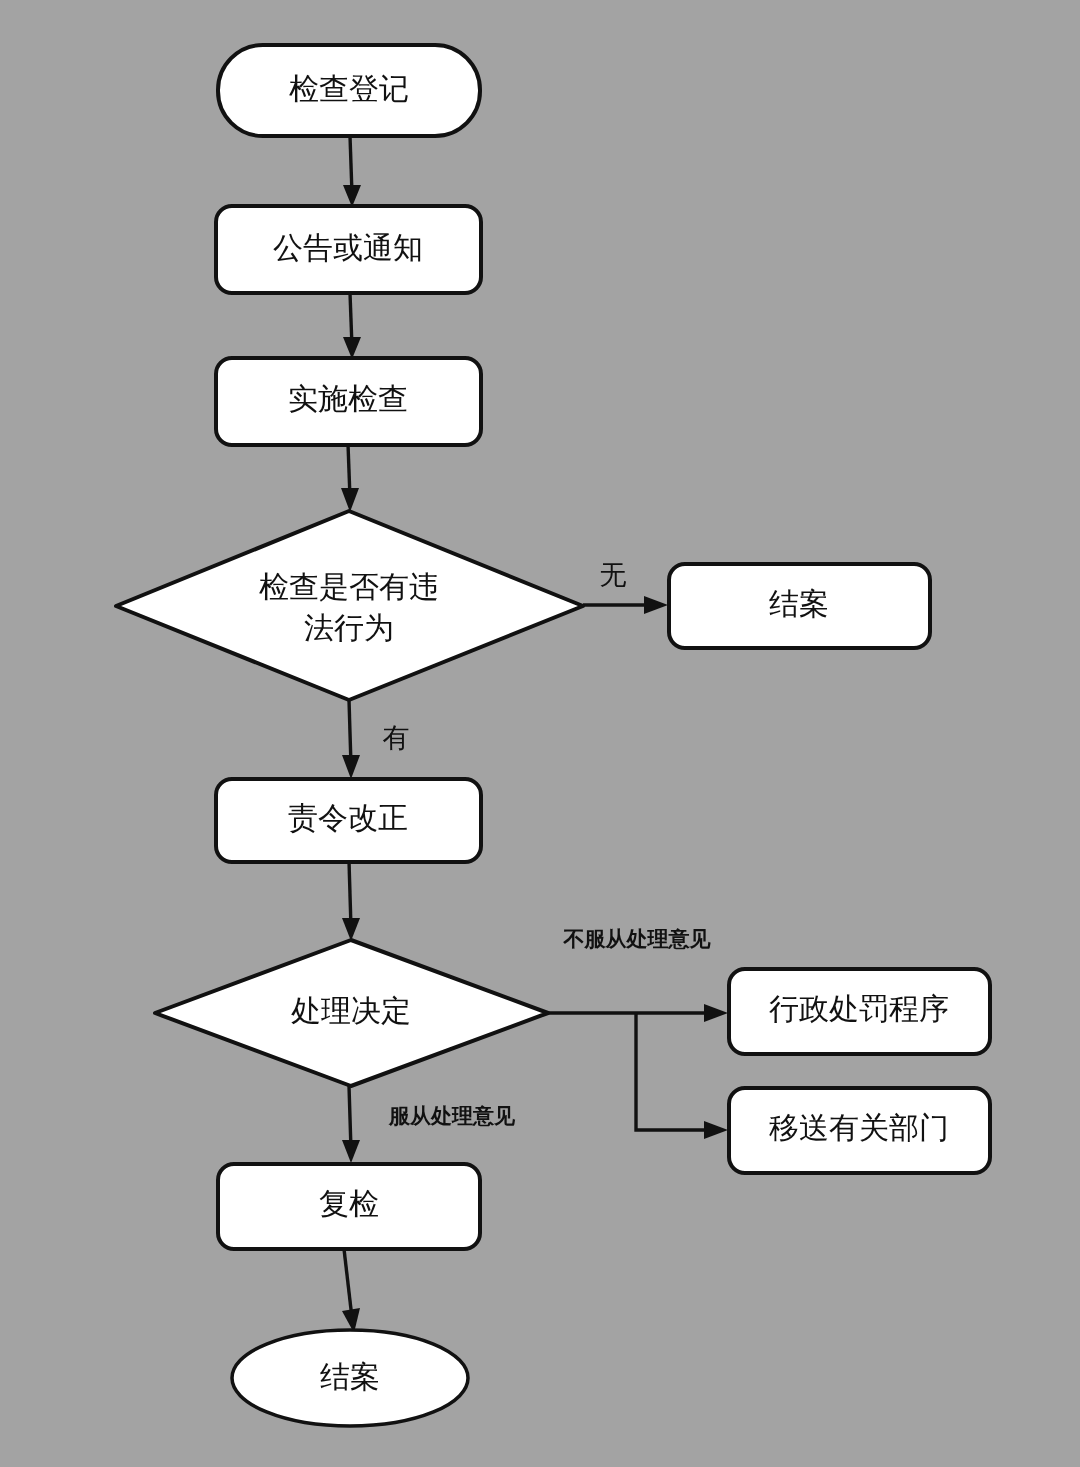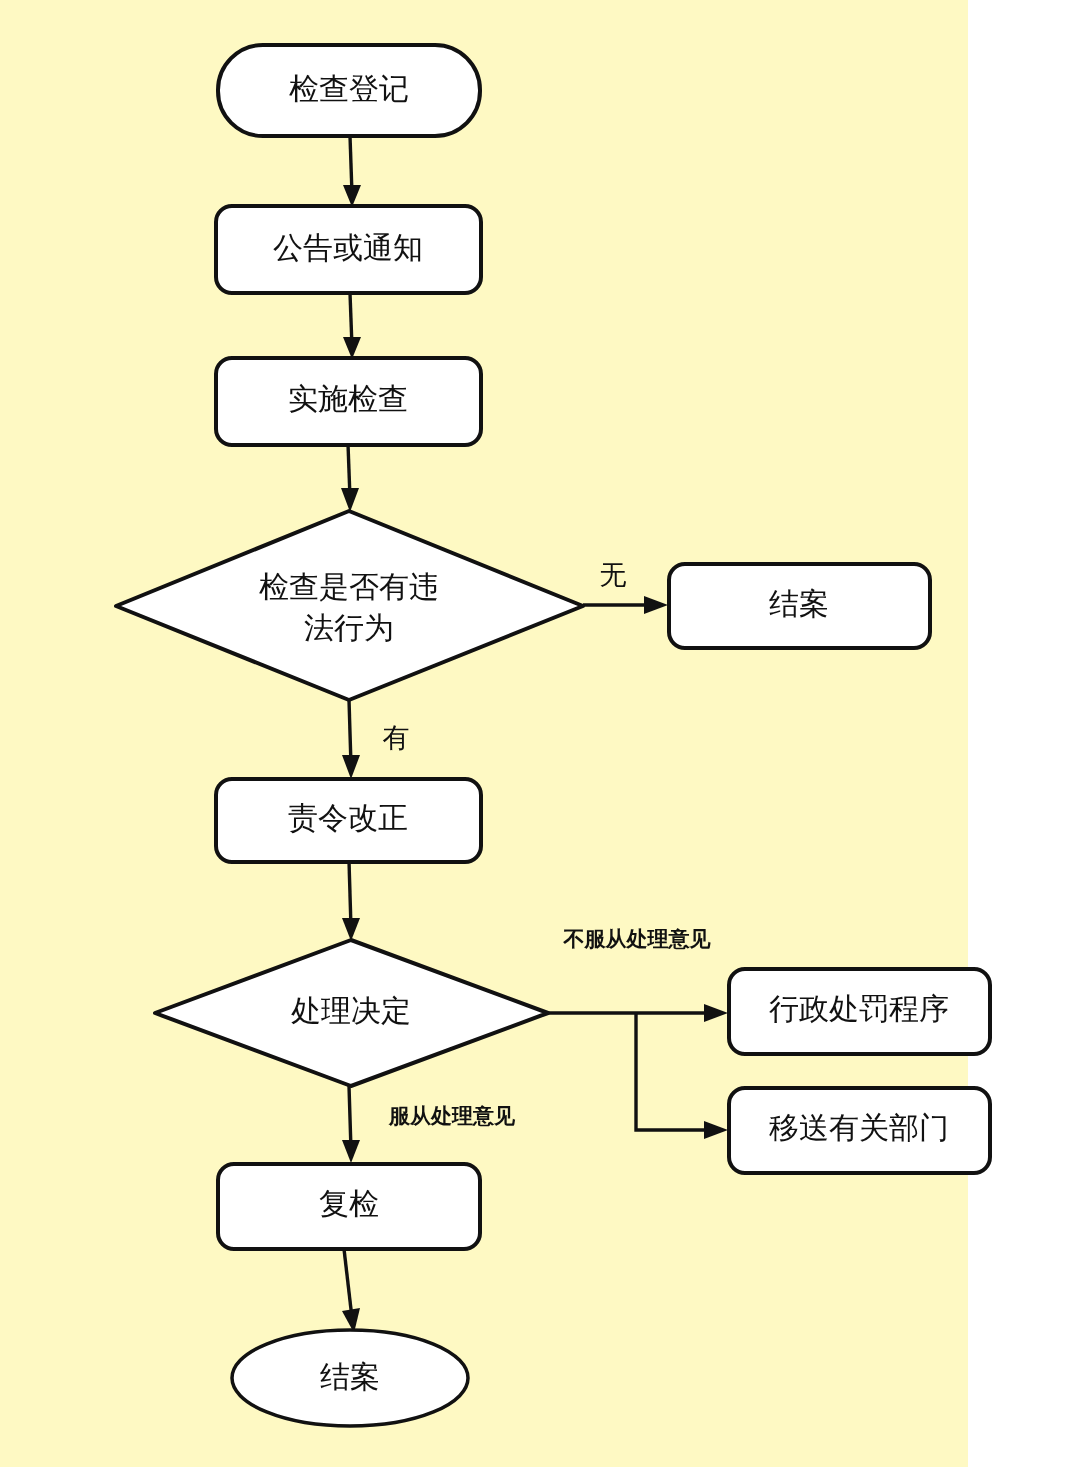--- a/index.html
+++ b/index.html
@@ -8,23 +8,23 @@
     background: #ffffff;
   }
   body {
     width: 1080px;
     height: 1467px;
     overflow: hidden;
     font-family: "Liberation Serif", "DejaVu Serif", serif;
   }
   #flowchart-root {
     position: relative;
-    width: 968px;
+    width: 1080px;
     height: 1467px;
-    background: #fef9c3;
+    background: #a3a3a3;
   }
   svg.flow-svg {
     position: absolute;
     left: 0;
     top: 0;
     width: 1080px;
     height: 1467px;
     display: block;
   }
   .node-shape {

